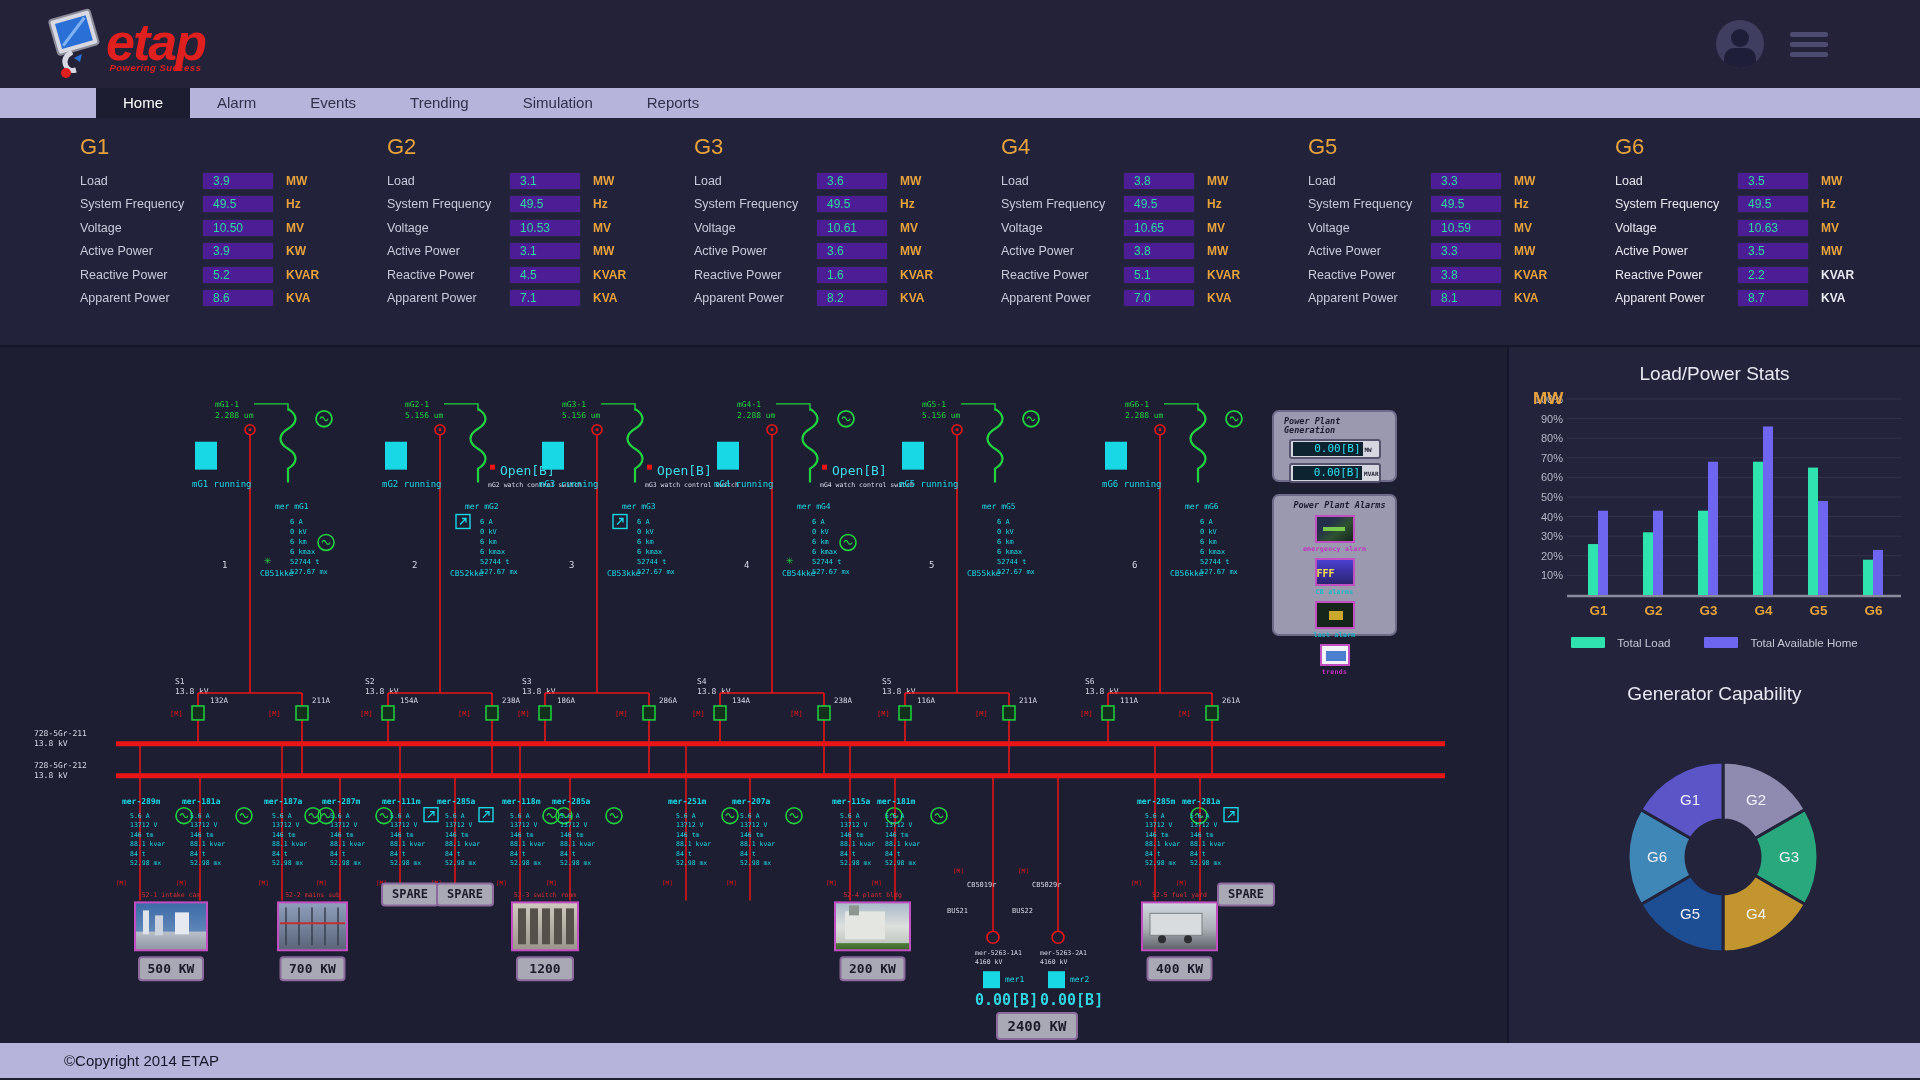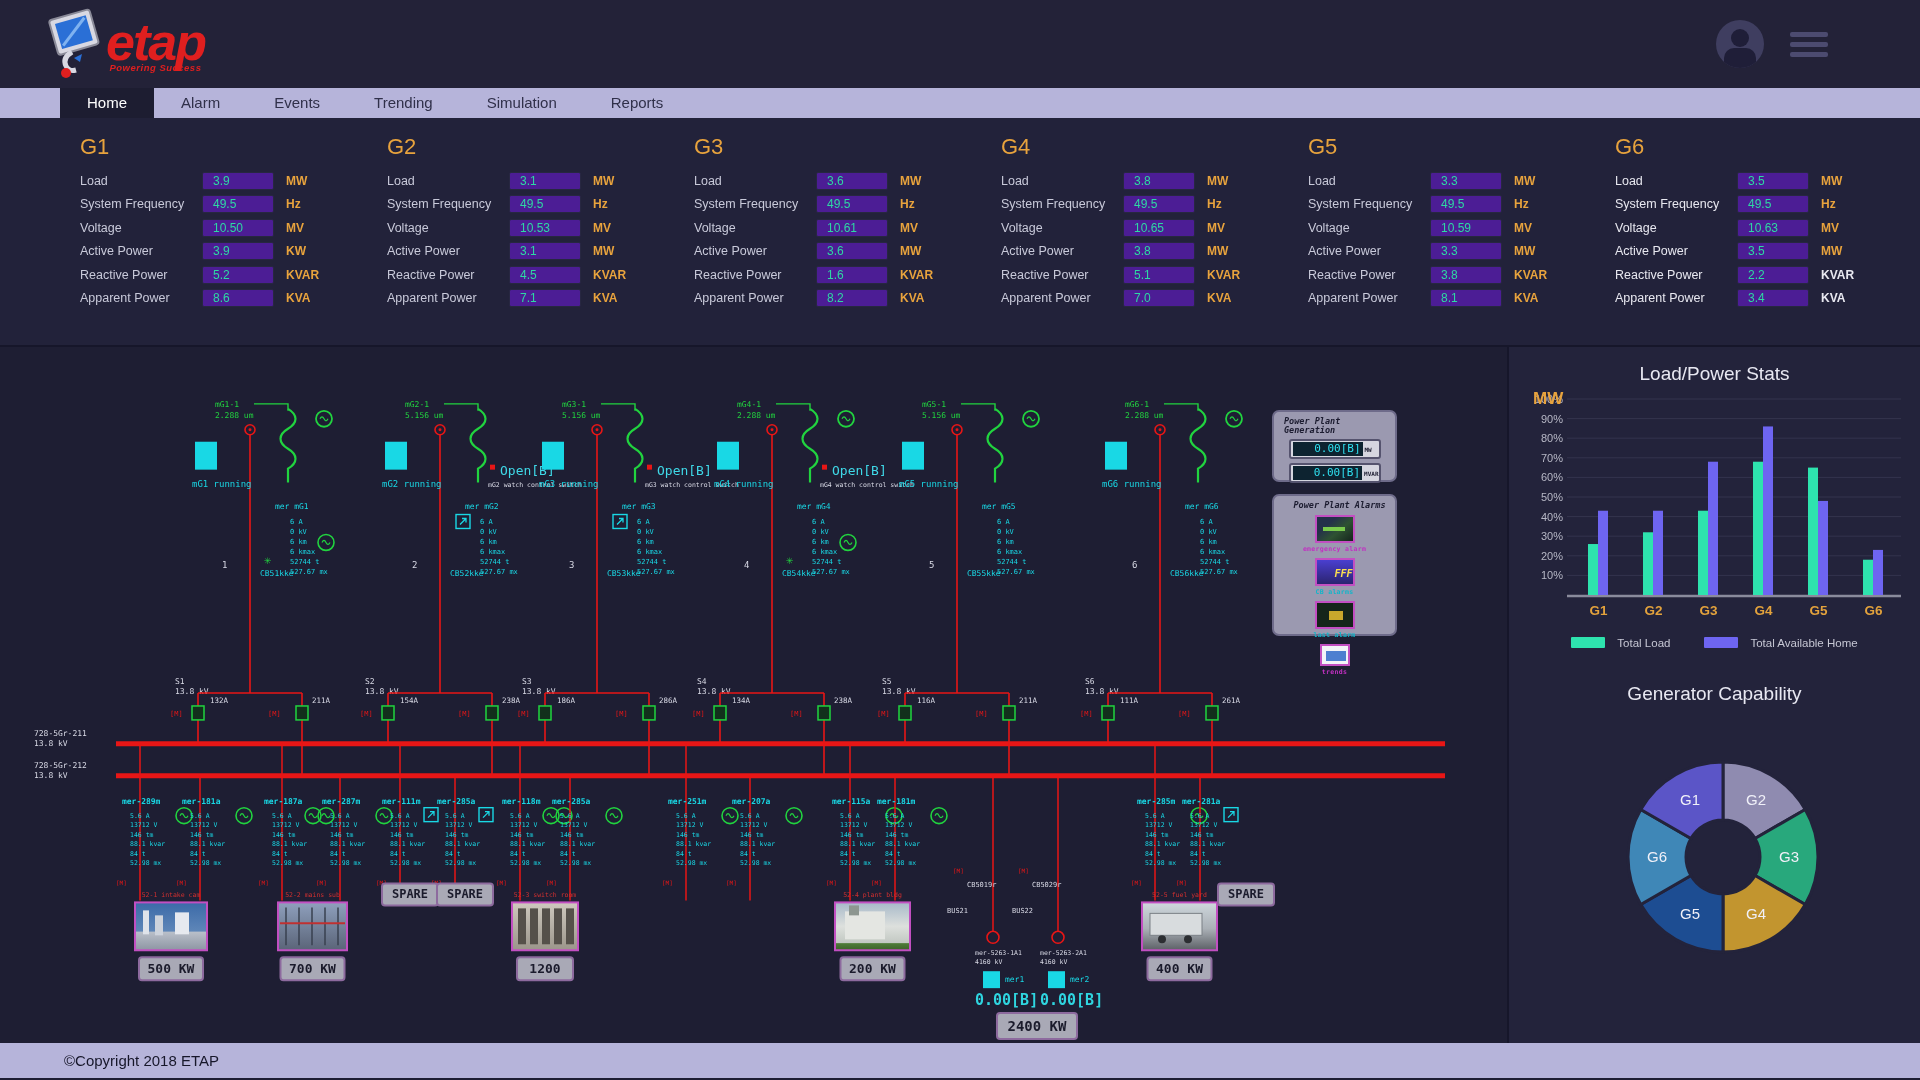--- a/index.html
+++ b/index.html
@@ -12,21 +12,21 @@
                letter-spacing:-2px; line-height:52px; margin-top:8px; }
   .logo-tag { color:#e01f1f; font-size:9.5px; font-weight:bold; font-style:italic;
               letter-spacing:.5px; margin-top:-6px; text-align:center; }
   .hdr-icons { position:absolute; right:92px; top:20px; display:flex; gap:26px; align-items:center; }
   .avatar { width:48px; height:48px; border-radius:50%; background:#3f3e60; position:relative; overflow:hidden; }
   .avatar .head { position:absolute; left:15px; top:9px; width:18px; height:18px; border-radius:50%; background:#1f1e38; }
   .avatar .body { position:absolute; left:8px; top:28px; width:32px; height:24px; border-radius:10px 10px 0 0; background:#1f1e38; }
   .burger { display:flex; flex-direction:column; gap:5px; cursor:pointer; }
   .burger span { width:38px; height:5px; background:#4c4b70; border-radius:2px; }
   
-  .nav { height:30px; background:#b6b4da; display:flex; padding-left:60px; }
+  .nav { height:30px; background:#b6b4da; display:flex; padding-left:96px; }
   .nav-item { padding:0 27px; line-height:30px; font-size:15px; color:#30304a; cursor:pointer; }
   .nav-item.active { background:#1d1d31; color:#fff; }
   
   .panels-row { height:227px; background:#22223a; display:flex; padding:16px 0 0 80px; gap:24px; }
   .gen-panel { width:283px; }
   .gen-title { color:#e8a33d; font-size:22px; margin-bottom:9px; }
   .gen-row { display:flex; align-items:center; height:23.5px; }
   .gen-label { width:122px; font-size:12.5px; color:#c9cada; }
   .gen-value { width:72px; height:18px; background:#4c1d95; border:1px solid #272741; border-radius:2px;
                color:#2ed9a3; font-size:12px; line-height:16px; padding-left:10px; margin-right:12px; }
@@ -45,21 +45,21 @@
   .gpanel-title.center { text-align:center; padding-left:10px; }
   .lcd { width:92px; height:20px; margin:4px auto 0; background:#d6d6e0; border:2px solid #55536e;
          border-radius:3px; display:flex; align-items:center; position:relative; }
   .lcd-inner { width:70px; height:14px; margin-left:2px; background:#0d2330; color:#2fe0f0;
                font-size:11px; line-height:14px; text-align:right; padding-right:2px; }
   .lcd-unit { font-size:6px; color:#1c1c30; font-weight:bold; margin-left:2px; }
   .thumb { margin:5px auto 0; border:2px solid #c24fc2; width:40px; height:28px; position:relative; overflow:hidden; }
   .thumb.cam  { background:linear-gradient(140deg,#24304a 30%,#2e5232 60%,#15251d); }
   .thumb.cam i { position:absolute; left:6px; top:10px; width:22px; height:4px; background:#79c94c; }
   .thumb.digits { background:linear-gradient(#4a3fd0,#2b2470); color:#ffe14d; font-size:10px; font-weight:bold;
-                  text-align:right; line-height:28px;font-style:italic; }
+                  text-align:left; line-height:28px; }
   .thumb.dark { background:#15251a; }
   .thumb.dark i { position:absolute; left:12px; top:8px; width:14px; height:9px; background:#c9a82c; }
   .thumb.doc { width:30px; height:22px; background:#f2f4f8; }
   .thumb.doc i { position:absolute; left:4px; top:5px; width:20px; height:10px; background:#4d7fd0; }
   .thumb-cap { font-size:6.5px; text-align:center; margin-top:2px; font-weight:bold; letter-spacing:.3px; }
   .thumb-cap.magenta { color:#c230c2; }
   .thumb-cap.cyan { color:#12b6c9; }
   
   .bar-block { position:relative; padding-top:16px; }
   .chart-title { text-align:center; font-size:19px; color:#e8e8f2; }
@@ -303,21 +303,21 @@
         <div class="gen-value">3.5</div>
         <div class="gen-unit">MW</div>
       </div>
       <div class="gen-row">
         <div class="gen-label">Reactive Power</div>
         <div class="gen-value">2.2</div>
         <div class="gen-unit white">KVAR</div>
       </div>
       <div class="gen-row">
         <div class="gen-label">Apparent Power</div>
-        <div class="gen-value">3.4</div>
+        <div class="gen-value">8.7</div>
         <div class="gen-unit white">KVA</div>
       </div>
     </div>
   </div>
 
 <div class="main">
   <div class="diagram">
     <svg id="diagram-svg" width="100%" height="100%" viewBox="0 0 1507 698" preserveAspectRatio="none">
         <defs>
 <linearGradient id="gplant" x1="0" y1="0" x2="0" y2="1">
@@ -888,14 +888,14 @@
           <path d="M 131.7275866404783 199.49999999999994 A 95 95 0 0 1 131.72758664047836 104.49999999999994 L 181.9570600599758 133.49999999999997 A 37 37 0 0 0 181.95706005997576 170.49999999999997 Z" fill="#3f87b7" stroke="#23233b" stroke-width="3"></path>
           <text x="148" y="156.99999999999994" fill="#f0f0f8" font-size="15" text-anchor="middle" font-family="Liberation Sans">G6</text>
           <path d="M 131.72758664047836 104.49999999999994 A 95 95 0 0 1 214.00000000000006 57 L 214.00000000000003 115 A 37 37 0 0 0 181.9570600599758 133.49999999999997 Z" fill="#5b55c7" stroke="#23233b" stroke-width="3"></path>
           <text x="181.00000000000003" y="99.84232335022705" fill="#f0f0f8" font-size="15" text-anchor="middle" font-family="Liberation Sans">G1</text>
         </svg>
     </div>
   </div>
 </div>
 
 <div class="footer">
-  <span>©Copyright 2018 ETAP</span>
+  <span>©Copyright 2014 ETAP</span>
 </div>
 
 </body></html>

